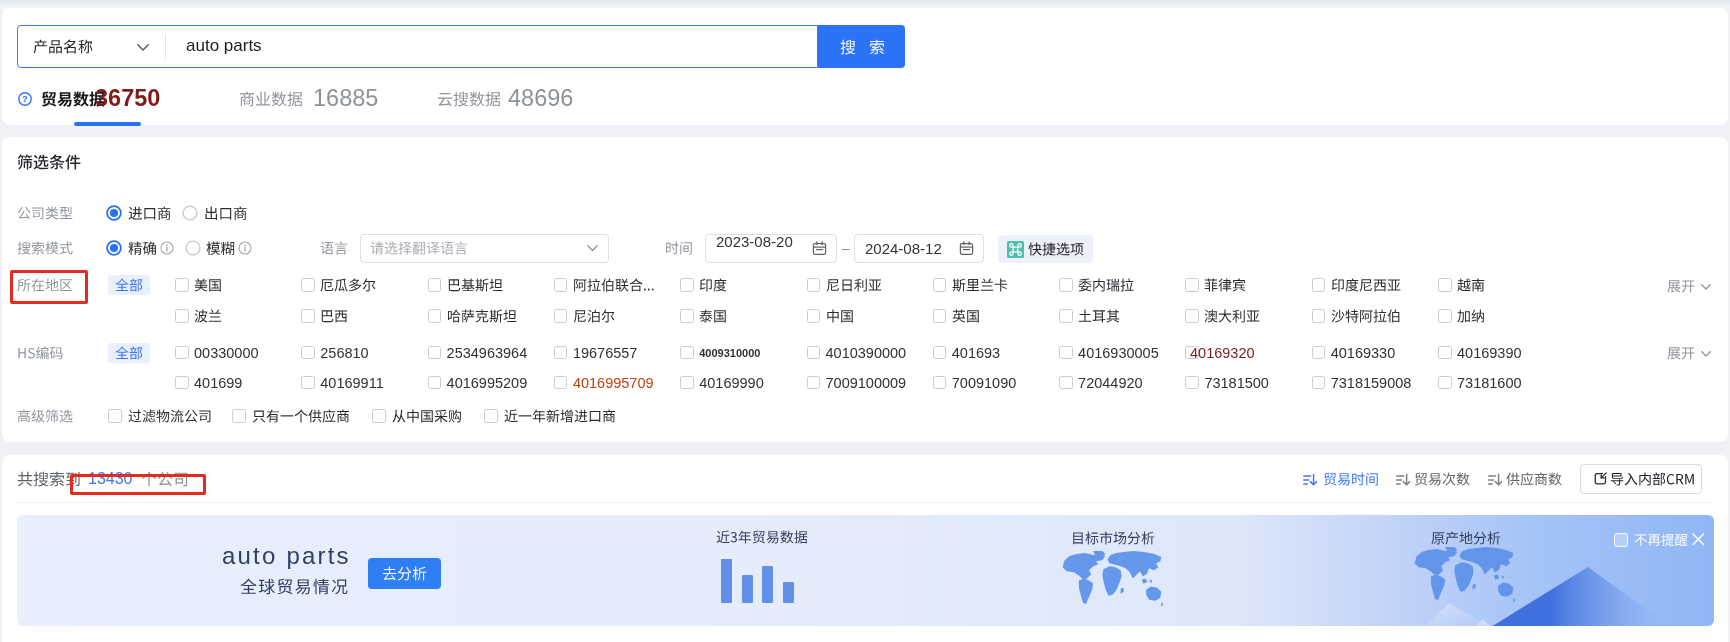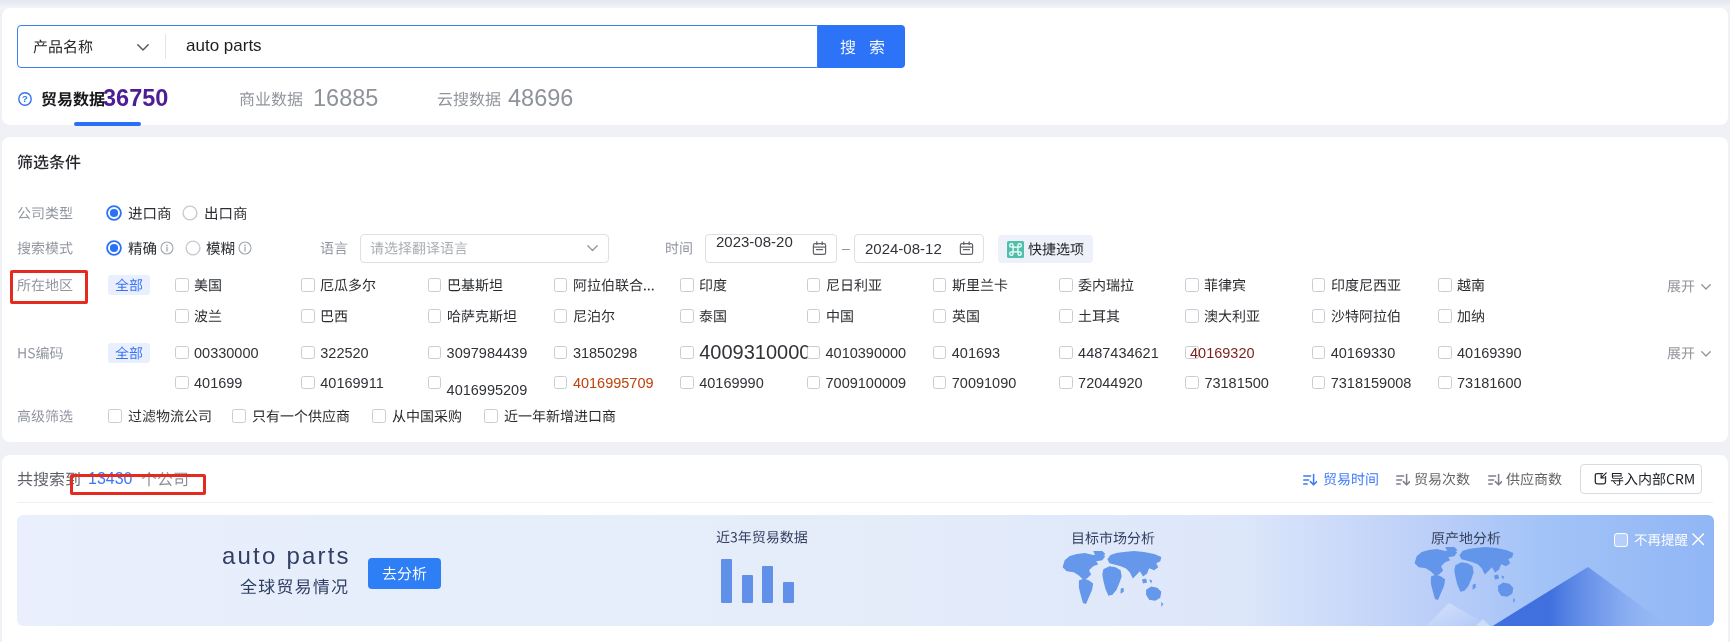--- a/index.html
+++ b/index.html
@@ -31,21 +31,21 @@
       <text x="7" y="10.2" font-size="9.5" font-weight="bold" font-family="Liberation Sans" fill="#2e74f6" text-anchor="middle">?</text>
     </svg>
     <div style="position:absolute;left:41px;top:91.0px;line-height:0"><svg class="" width="64.0" height="16" viewBox="0 -880 4000 1000" fill="#17181b">
         <g transform="scale(1,-1)">
           <use href="#g6" x="0"></use>
           <use href="#g7" x="1000"></use>
           <use href="#g8" x="2000"></use>
           <use href="#g9" x="3000"></use>
         </g>
       </svg></div>
-    <div style="position:absolute;left:103px;top:82.0px;height:33px;display:flex;align-items:center;font-size:23.5px;font-weight:600;color:#4c1d95;white-space:nowrap;">36750</div>
+    <div style="position:absolute;left:95px;top:82.0px;height:33px;display:flex;align-items:center;font-size:23.5px;font-weight:600;color:#7f1d1d;white-space:nowrap;">36750</div>
     <div style="position:absolute;left:239px;top:91.0px;line-height:0"><svg class="" width="64.0" height="16" viewBox="0 -880 4000 1000" fill="#8f939a">
         <g transform="scale(1,-1)">
           <use href="#g10" x="0"></use>
           <use href="#g11" x="1000"></use>
           <use href="#g12" x="2000"></use>
           <use href="#g13" x="3000"></use>
         </g>
       </svg></div>
     <div style="position:absolute;left:313px;top:82.0px;height:33px;display:flex;align-items:center;font-size:23.5px;font-weight:400;color:#8e9299;white-space:nowrap;">16885</div>
     <div style="position:absolute;left:437px;top:91.0px;line-height:0"><svg class="" width="64.0" height="16" viewBox="0 -880 4000 1000" fill="#8f939a">
@@ -422,45 +422,45 @@
     <div style="position:absolute;left:108px;top:342.5px;width:41.5px;height:20px;background:#e9effd;border-radius:3px"></div>
     <div style="position:absolute;left:114.5px;top:345.5px;line-height:0"><svg class="" width="28.0" height="14" viewBox="0 -880 2000 1000" fill="#3873f4">
         <g transform="scale(1,-1)">
           <use href="#g54" x="0"></use>
           <use href="#g55" x="1000"></use>
         </g>
       </svg></div>
     <div style="position:absolute;left:175px;top:345.75px;width:13.5px;height:13.5px;border:1px solid #c9ccd2;border-radius:2.5px;background:#fff;box-sizing:border-box"></div>
     <div style="position:absolute;left:194px;top:342.5px;height:20px;display:flex;align-items:center;font-size:14.5px;font-weight:400;color:#2f3237;white-space:nowrap;">00330000</div>
     <div style="position:absolute;left:301.3px;top:345.75px;width:13.5px;height:13.5px;border:1px solid #c9ccd2;border-radius:2.5px;background:#fff;box-sizing:border-box"></div>
-    <div style="position:absolute;left:320.3px;top:342.5px;height:20px;display:flex;align-items:center;font-size:14.5px;font-weight:400;color:#2f3237;white-space:nowrap;">322520</div>
+    <div style="position:absolute;left:320.3px;top:342.5px;height:20px;display:flex;align-items:center;font-size:14.5px;font-weight:400;color:#2f3237;white-space:nowrap;">256810</div>
     <div style="position:absolute;left:427.6px;top:345.75px;width:13.5px;height:13.5px;border:1px solid #c9ccd2;border-radius:2.5px;background:#fff;box-sizing:border-box"></div>
-    <div style="position:absolute;left:446.6px;top:342.5px;height:20px;display:flex;align-items:center;font-size:14.5px;font-weight:400;color:#2f3237;white-space:nowrap;">3097984439</div>
+    <div style="position:absolute;left:446.6px;top:342.5px;height:20px;display:flex;align-items:center;font-size:14.5px;font-weight:400;color:#2f3237;white-space:nowrap;">2534963964</div>
     <div style="position:absolute;left:553.9px;top:345.75px;width:13.5px;height:13.5px;border:1px solid #c9ccd2;border-radius:2.5px;background:#fff;box-sizing:border-box"></div>
-    <div style="position:absolute;left:572.9px;top:342.5px;height:20px;display:flex;align-items:center;font-size:14.5px;font-weight:400;color:#2f3237;white-space:nowrap;">31850298</div>
+    <div style="position:absolute;left:572.9px;top:342.5px;height:20px;display:flex;align-items:center;font-size:14.5px;font-weight:400;color:#2f3237;white-space:nowrap;">19676557</div>
     <div style="position:absolute;left:680.2px;top:345.75px;width:13.5px;height:13.5px;border:1px solid #c9ccd2;border-radius:2.5px;background:#fff;box-sizing:border-box"></div>
-    <div style="position:absolute;left:699.2px;top:342.5px;height:20px;display:flex;align-items:center;font-size:20px;font-weight:400;color:#2f3237;white-space:nowrap;">4009310000</div>
+    <div style="position:absolute;left:699.2px;top:342.5px;height:20px;display:flex;align-items:center;font-size:11px;font-weight:700;color:#2f3237;white-space:nowrap;">4009310000</div>
     <div style="position:absolute;left:806.5px;top:345.75px;width:13.5px;height:13.5px;border:1px solid #c9ccd2;border-radius:2.5px;background:#fff;box-sizing:border-box"></div>
     <div style="position:absolute;left:825.5px;top:342.5px;height:20px;display:flex;align-items:center;font-size:14.5px;font-weight:400;color:#2f3237;white-space:nowrap;">4010390000</div>
     <div style="position:absolute;left:932.8px;top:345.75px;width:13.5px;height:13.5px;border:1px solid #c9ccd2;border-radius:2.5px;background:#fff;box-sizing:border-box"></div>
     <div style="position:absolute;left:951.8px;top:342.5px;height:20px;display:flex;align-items:center;font-size:14.5px;font-weight:400;color:#2f3237;white-space:nowrap;">401693</div>
     <div style="position:absolute;left:1059.1px;top:345.75px;width:13.5px;height:13.5px;border:1px solid #c9ccd2;border-radius:2.5px;background:#fff;box-sizing:border-box"></div>
-    <div style="position:absolute;left:1078.1px;top:342.5px;height:20px;display:flex;align-items:center;font-size:14.5px;font-weight:400;color:#2f3237;white-space:nowrap;">4487434621</div>
+    <div style="position:absolute;left:1078.1px;top:342.5px;height:20px;display:flex;align-items:center;font-size:14.5px;font-weight:400;color:#2f3237;white-space:nowrap;">4016930005</div>
     <div style="position:absolute;left:1185.4px;top:345.75px;width:13.5px;height:13.5px;border:1px solid #c9ccd2;border-radius:2.5px;background:#fff;box-sizing:border-box"></div>
     <div style="position:absolute;left:1190px;top:342.5px;height:20px;display:flex;align-items:center;font-size:14.5px;font-weight:400;color:#7f1d1d;white-space:nowrap;">40169320</div>
     <div style="position:absolute;left:1311.7px;top:345.75px;width:13.5px;height:13.5px;border:1px solid #c9ccd2;border-radius:2.5px;background:#fff;box-sizing:border-box"></div>
     <div style="position:absolute;left:1330.7px;top:342.5px;height:20px;display:flex;align-items:center;font-size:14.5px;font-weight:400;color:#2f3237;white-space:nowrap;">40169330</div>
     <div style="position:absolute;left:1438px;top:345.75px;width:13.5px;height:13.5px;border:1px solid #c9ccd2;border-radius:2.5px;background:#fff;box-sizing:border-box"></div>
     <div style="position:absolute;left:1457px;top:342.5px;height:20px;display:flex;align-items:center;font-size:14.5px;font-weight:400;color:#2f3237;white-space:nowrap;">40169390</div>
     <div style="position:absolute;left:175px;top:375.75px;width:13.5px;height:13.5px;border:1px solid #c9ccd2;border-radius:2.5px;background:#fff;box-sizing:border-box"></div>
     <div style="position:absolute;left:194px;top:372.5px;height:20px;display:flex;align-items:center;font-size:14.5px;font-weight:400;color:#2f3237;white-space:nowrap;">401699</div>
     <div style="position:absolute;left:301.3px;top:375.75px;width:13.5px;height:13.5px;border:1px solid #c9ccd2;border-radius:2.5px;background:#fff;box-sizing:border-box"></div>
     <div style="position:absolute;left:320.3px;top:372.5px;height:20px;display:flex;align-items:center;font-size:14.5px;font-weight:400;color:#2f3237;white-space:nowrap;">40169911</div>
     <div style="position:absolute;left:427.6px;top:375.75px;width:13.5px;height:13.5px;border:1px solid #c9ccd2;border-radius:2.5px;background:#fff;box-sizing:border-box"></div>
-    <div style="position:absolute;left:446.6px;top:372.5px;height:20px;display:flex;align-items:center;font-size:14.5px;font-weight:400;color:#2f3237;white-space:nowrap;margin-top:7px;">4016995209</div>
+    <div style="position:absolute;left:446.6px;top:372.5px;height:20px;display:flex;align-items:center;font-size:14.5px;font-weight:400;color:#2f3237;white-space:nowrap;">4016995209</div>
     <div style="position:absolute;left:553.9px;top:375.75px;width:13.5px;height:13.5px;border:1px solid #c9ccd2;border-radius:2.5px;background:#fff;box-sizing:border-box"></div>
     <div style="position:absolute;left:572.9px;top:372.5px;height:20px;display:flex;align-items:center;font-size:14.5px;font-weight:400;color:#c2410c;white-space:nowrap;">4016995709</div>
     <div style="position:absolute;left:680.2px;top:375.75px;width:13.5px;height:13.5px;border:1px solid #c9ccd2;border-radius:2.5px;background:#fff;box-sizing:border-box"></div>
     <div style="position:absolute;left:699.2px;top:372.5px;height:20px;display:flex;align-items:center;font-size:14.5px;font-weight:400;color:#2f3237;white-space:nowrap;">40169990</div>
     <div style="position:absolute;left:806.5px;top:375.75px;width:13.5px;height:13.5px;border:1px solid #c9ccd2;border-radius:2.5px;background:#fff;box-sizing:border-box"></div>
     <div style="position:absolute;left:825.5px;top:372.5px;height:20px;display:flex;align-items:center;font-size:14.5px;font-weight:400;color:#2f3237;white-space:nowrap;">7009100009</div>
     <div style="position:absolute;left:932.8px;top:375.75px;width:13.5px;height:13.5px;border:1px solid #c9ccd2;border-radius:2.5px;background:#fff;box-sizing:border-box"></div>
     <div style="position:absolute;left:951.8px;top:372.5px;height:20px;display:flex;align-items:center;font-size:14.5px;font-weight:400;color:#2f3237;white-space:nowrap;">70091090</div>
     <div style="position:absolute;left:1059.1px;top:375.75px;width:13.5px;height:13.5px;border:1px solid #c9ccd2;border-radius:2.5px;background:#fff;box-sizing:border-box"></div>
     <div style="position:absolute;left:1078.1px;top:372.5px;height:20px;display:flex;align-items:center;font-size:14.5px;font-weight:400;color:#2f3237;white-space:nowrap;">72044920</div>

